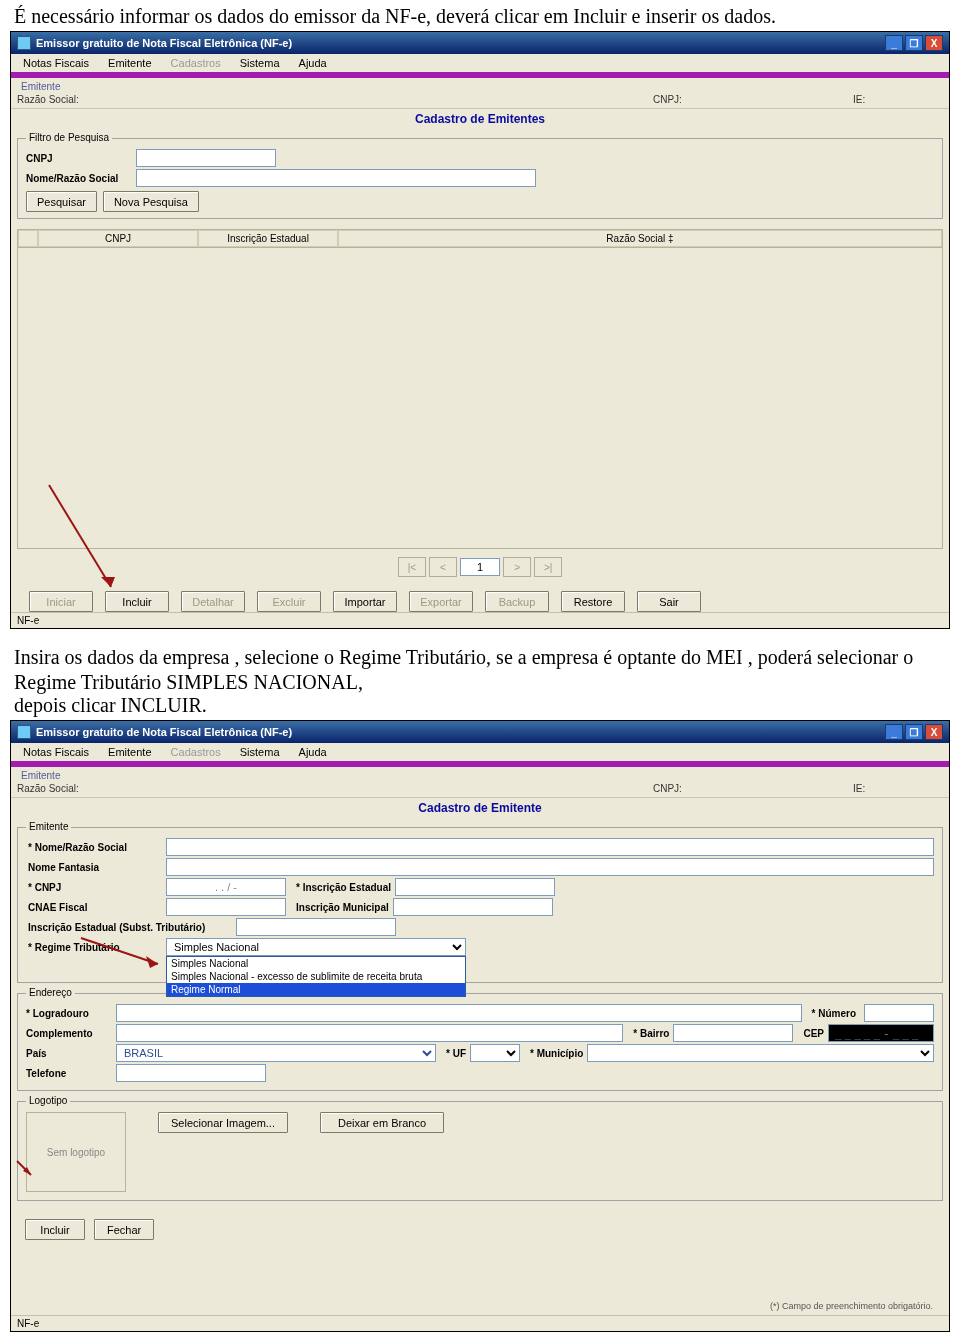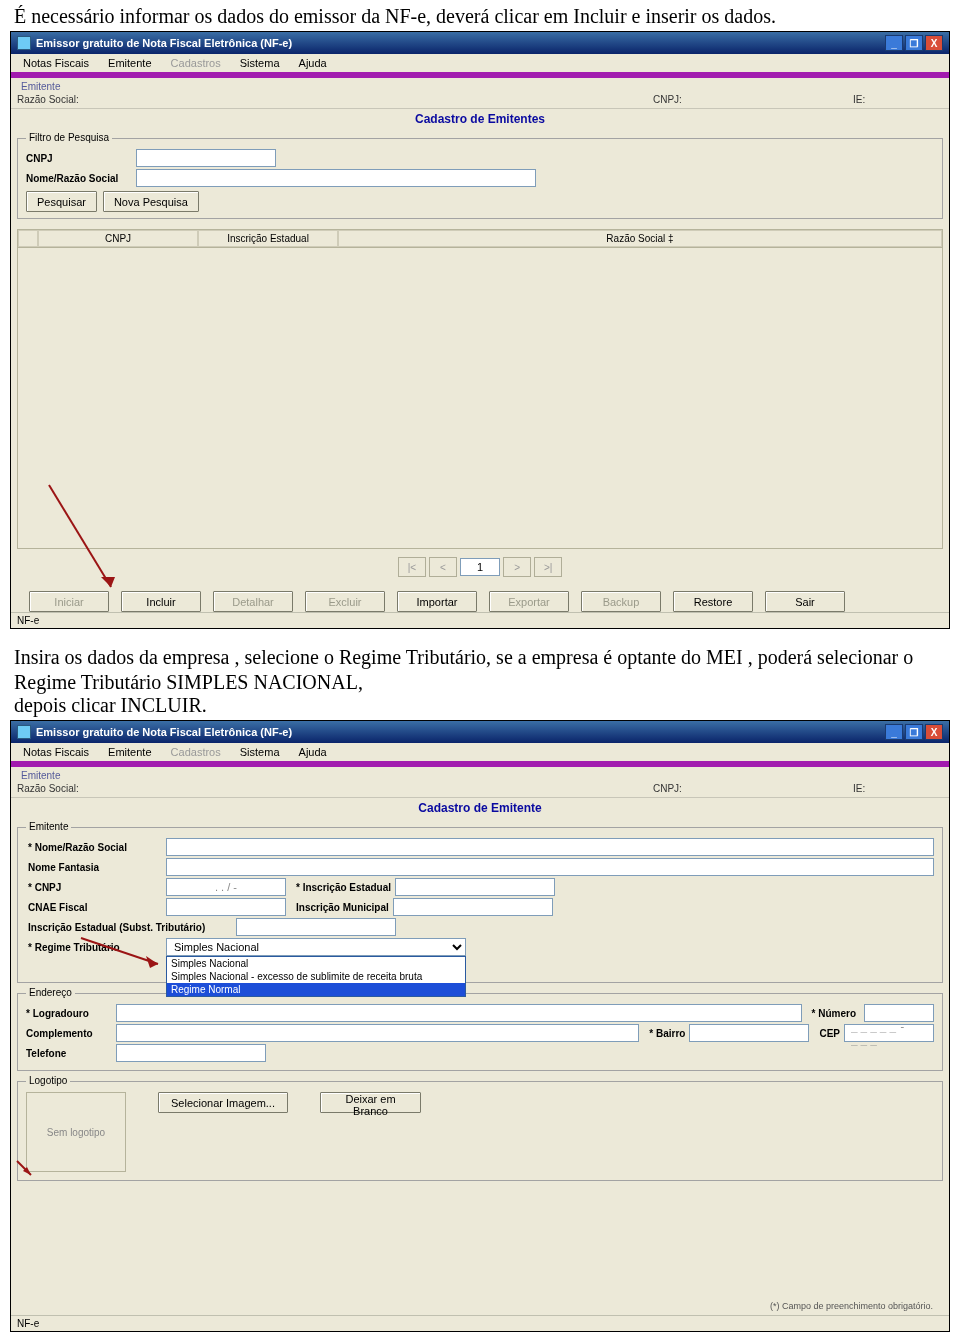--- a/index.html
+++ b/index.html
@@ -33,21 +33,21 @@
   .btn:disabled { color:#9a9a8a; }
   .btn-row { display:flex; gap:6px; margin-top:4px; }
   .page-indicator { text-align:right; font-size:10px; padding:2px 10px; }
   .grid { border:1px solid #b5b39b; margin:2px 6px 4px 6px; background:#ece9d8; height:320px; }
   .grid-head { display:flex; background:#ece9d8; border-bottom:1px solid #b5b39b; }
   .gcol { border:1px solid #cfccb8; background:#ece9d8; font-size:10px; text-align:center; padding:2px 2px; }
   .nav-row { text-align:center; padding:4px 0 8px 0; }
   .nav-btn { border:1px solid #b0ae98; background:#ece9d8; color:#999; width:28px; height:20px; font-size:10px; }
   .nav-input { width:40px; height:20px; text-align:center; border:1px solid #7f9db9; background:#fff; }
   .bottom-btns { display:flex; gap:12px; padding:6px 18px 8px 18px; }
-  .bottom-btns .btn { width:80px; }
+  .bottom-btns .btn { width:64px; }
   .status { border-top:1px solid #c0c0b0; padding:2px 6px; font-size:10px; background:#ece9d8; }
   .arrow-svg { position:absolute; pointer-events:none; }
   
   .flabel { width:140px; display:inline-block; font-size:10px; text-align:left; padding-left:2px;}
   .flabel.sm { width:auto; padding:0 4px 0 10px; }
   .dropdown-open { position:relative; }
   .dd-list { position:absolute; left:0; top:18px; border:1px solid #2a5aa0; background:#fff; font-size:10px; z-index:5; width:100%; }
   .dd-item { padding:1px 4px; }
   .dd-item.sel { background:#1d4ed8; color:#fff; }
   .logobox { border:1px solid #b5b39b; width:100px; height:80px; display:flex; align-items:center; justify-content:center; font-size:10px; color:#888; text-align:center; }
@@ -231,45 +231,57 @@
       <input type="text" style="flex: 1 1 0%;">
       <span class="lbl bold" style="padding:0 8px 0 10px;">* Número</span>
       <input type="text" style="width: 70px;">
     </div>
     <div class="row">
       <span class="lbl bold" style="width:90px;">Complemento</span>
       <input type="text" style="flex: 1 1 0%;">
       <span class="lbl bold" style="padding:0 4px 0 10px;">* Bairro</span>
       <input type="text" style="width: 120px;">
       <span class="lbl bold" style="padding:0 4px 0 10px;">CEP</span>
-      <span style="border:1px solid #7f9db9; background:#ffffff; height:18px; width:90px; display:inline-flex; align-items:center;">
+      <span style="border:1px solid #7f9db9; background:#000000; height:18px; width:106px; display:inline-flex; align-items:center;">
         <span class="cep-mask">_____-___</span>
       </span>
+    </div>
+    <div class="row">
+      <span class="lbl bold" style="width:90px;">País</span>
+      <select style="width:320px; color:#2a4e8f;"><option>BRASIL</option></select>
+      <span class="lbl bold" style="padding:0 4px 0 10px;">* UF</span>
+      <select style="width:50px;"><option></option></select>
+      <span class="lbl bold" style="padding:0 4px 0 10px;">* Município</span>
+      <select style="flex:1;"><option></option></select>
     </div>
     <div class="row">
       <span class="lbl bold" style="width:90px;">Telefone</span>
       <input type="text" style="width: 150px;">
     </div>
   </div>
 
   <div class="fset">
     <span class="legend">Logotipo</span>
     <div class="row" style="gap:32px; align-items:flex-start;">
       <div class="logobox">
           <span>Sem logotipo</span>
         </div>
       <button class="btn" style="width:130px;">Selecionar Imagem...</button>
-      <button class="btn" style="width:101px;">Deixar em Branco</button>
+      <button class="btn" style="width:124px;">Deixar em Branco</button>
     </div>
   </div>
 
   <svg class="arrow-svg" style="left:4px; top:438px; width:24px; height:24px;">
     <line x1="2" y1="2" x2="16" y2="16" stroke="#9b1515" stroke-width="2"></line>
     <polygon points="16,16 8,12 12,8" fill="#9b1515"></polygon>
   </svg>
 
+  <div style="padding:8px 10px 0 14px;">
+    <button class="btn" style="width:60px;">Incluir</button>
+    <button class="btn" style="width:60px; margin-left:6px;">Fechar</button>
+  </div>
 
   <div class="req-note" style="position:absolute; bottom:18px; right:6px;margin-top:48px;">(*) Campo de preenchimento obrigatório.</div>
 
   <div style="position:absolute; bottom:0; left:0; right:0;">
     <div class="status">NF-e</div>
   </div>
 </div>
 
 </body></html>

